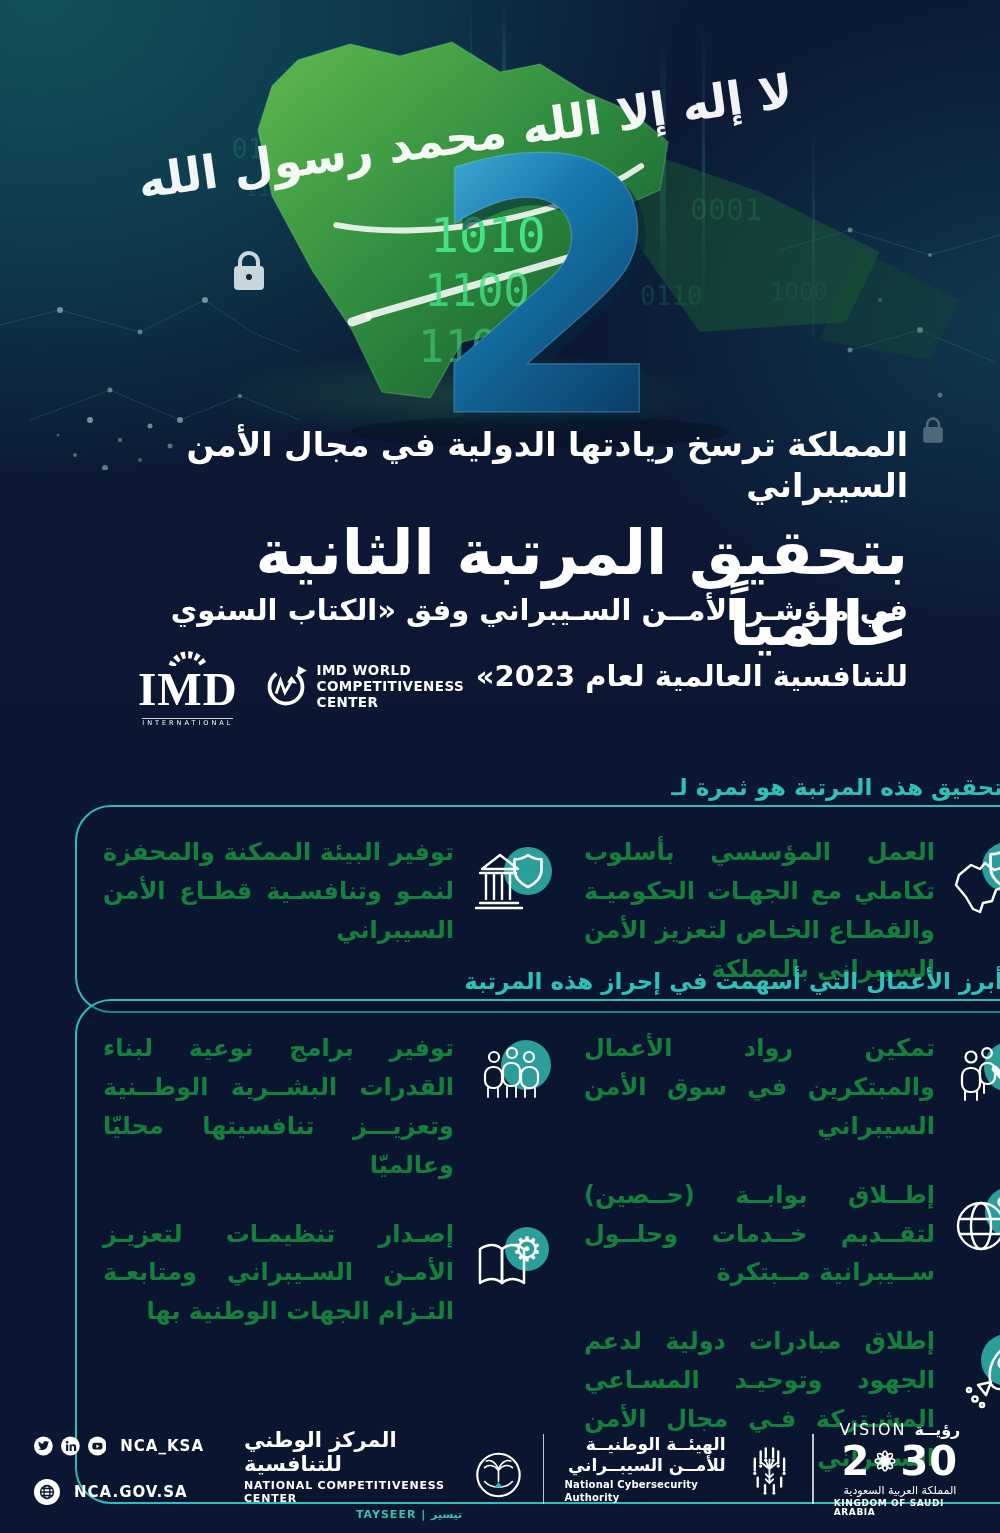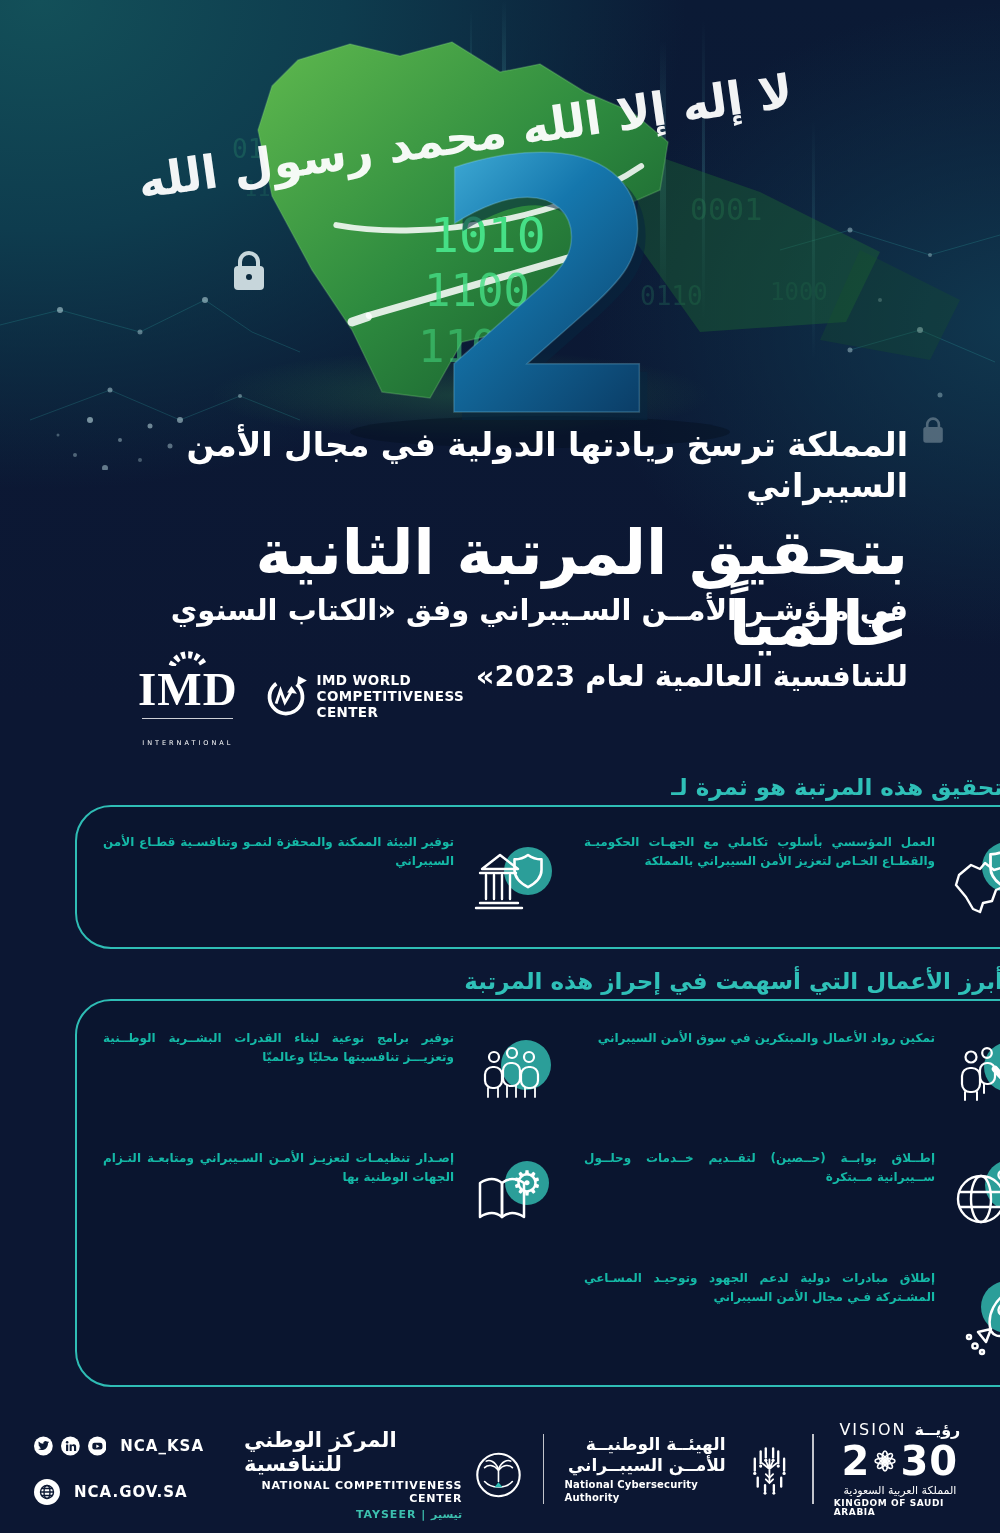--- a/index.html
+++ b/index.html
@@ -21,53 +21,53 @@
   .headline{position:absolute;top:424px;right:92px;width:830px;direction:rtl;text-align:right;}
   .headline .h1{font-size:33px;font-weight:bold;line-height:1.25;}
   .headline .h2{font-size:62px;font-weight:bold;line-height:1.15;margin-top:10px;}
   .subline{position:absolute;top:592px;right:92px;width:830px;direction:rtl;text-align:right;}
   .subline .s1{font-size:29px;font-weight:bold;line-height:1.3;}
   .subline .s2{font-size:29px;font-weight:bold;line-height:1.3;margin-top:28px;}
   
   .imd-block{position:absolute;top:648px;left:138px;display:flex;align-items:center;gap:26px;direction:ltr;}
   .imd-logo{display:flex;flex-direction:column;align-items:center;line-height:1;}
   .imd-word{font-family:"Liberation Serif","DejaVu Serif",serif;font-weight:bold;font-size:47px;letter-spacing:1px;}
-  .imd-intl{font-size:6.5px;letter-spacing:3px;margin-top:5px;border-top:1px solid rgba(255,255,255,.8);padding-top:21px;}
+  .imd-intl{font-size:6.5px;letter-spacing:3px;margin-top:5px;border-top:1px solid rgba(255,255,255,.8);padding-top:1px;}
   .wcc{display:flex;align-items:center;gap:9px;}
   .wcc-lines{font-size:13.5px;font-weight:bold;letter-spacing:.4px;line-height:1.18;color:#fff;}
   
   .section{position:absolute;left:75px;width:992px;}
   .sec1{top:763px;}
   .sec2{top:957px;}
   .sec-head{display:flex;direction:rtl;justify-content:flex-start;align-items:flex-end;padding-right:8px;height:42px;}
   .sec-title{color:#2fc0b8;font-size:23px;font-weight:bold;line-height:1;padding-bottom:6px;}
   .connector{margin-left:0;}
   .box{border:2px solid #2fbdb5;border-radius:36px;background:rgba(9,18,40,.35);}
   .box1{display:grid;grid-template-columns:1fr 1fr;gap:0 26px;direction:rtl;padding:24px 26px 22px 26px;min-height:144px;}
   .box2{display:flex;direction:rtl;gap:26px;padding:26px 26px 24px 26px;min-height:388px;}
   .col{flex:1;display:flex;flex-direction:column;gap:28px;}
   .item{display:flex;direction:rtl;gap:12px;align-items:flex-start;}
   .icon-wrap{flex:0 0 92px;height:92px;}
   .item-text{
     direction:rtl;text-align:justify;text-align-last:right;
-    font-size:12px;font-weight:bold;line-height:1.62;color:#14b8a6;padding-top:2px;
+    font-size:24px;font-weight:bold;line-height:1.62;color:#15803d;padding-top:2px;
   }
   
   .footer{
     position:absolute;left:0;bottom:0;width:1000px;height:128px;
     display:flex;align-items:center;padding:0 34px;gap:20px;
   }
   .social{display:flex;flex-direction:column;gap:20px;min-width:170px;}
   .social-row{display:flex;align-items:center;gap:8px;}
   .handle{font-size:15px;font-weight:bold;letter-spacing:1px;margin-left:6px;}
   .spacer{flex:1;}
   .ncc{display:flex;align-items:center;gap:12px;margin-top:12px;}
   .ncc-text{display:flex;flex-direction:column;align-items:flex-end;line-height:1.15;}
   .ncc-ar{font-size:21px;font-weight:bold;}
-  .ncc-en{font-size:11px;font-weight:bold;letter-spacing:.8px;margin-top:4px;text-align:right;}
+  .ncc-en{font-size:11px;font-weight:bold;letter-spacing:.8px;margin-top:4px;}
   .ncc-tag{font-size:11px;font-weight:bold;color:#3cbfae;letter-spacing:1px;margin-top:4px;direction:ltr;}
   .vdiv{width:1.5px;height:70px;background:rgba(255,255,255,.75);}
   .nca{display:flex;align-items:center;gap:20px;}
   .nca-text{display:flex;flex-direction:column;align-items:flex-end;line-height:1.25;}
   .nca-ar{font-size:17px;font-weight:bold;}
   .nca-en{font-size:10px;font-weight:bold;margin-top:3px;letter-spacing:.2px;}
   .vision{display:flex;flex-direction:column;align-items:center;line-height:1;}
   .vision-top{display:flex;direction:ltr;align-items:center;gap:8px;font-size:16px;letter-spacing:2px;justify-content:center;}
   .vision-top .ar{letter-spacing:0;font-weight:bold;}
   .vision-year{display:flex;align-items:center;gap:2px;margin-top:3px;}

